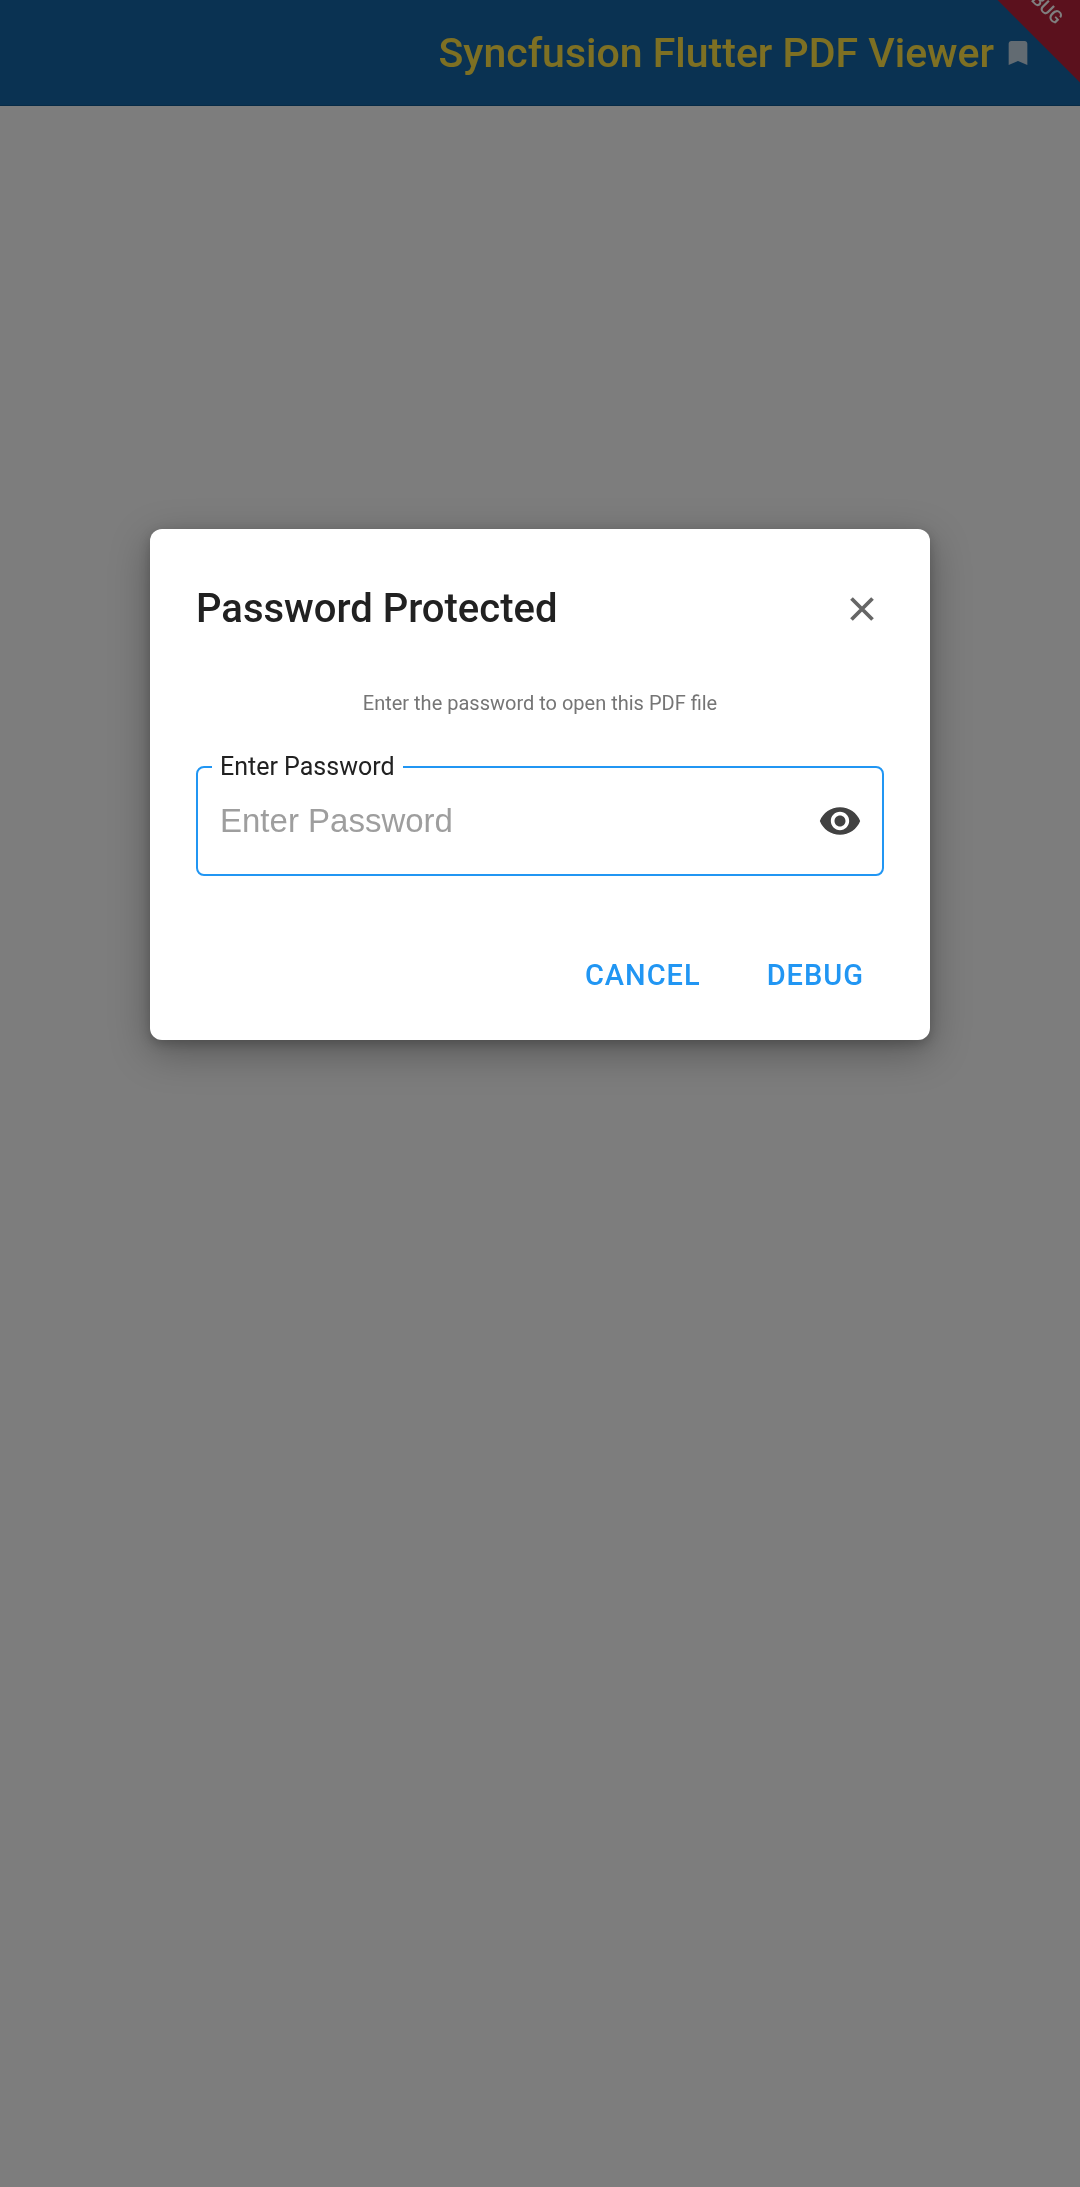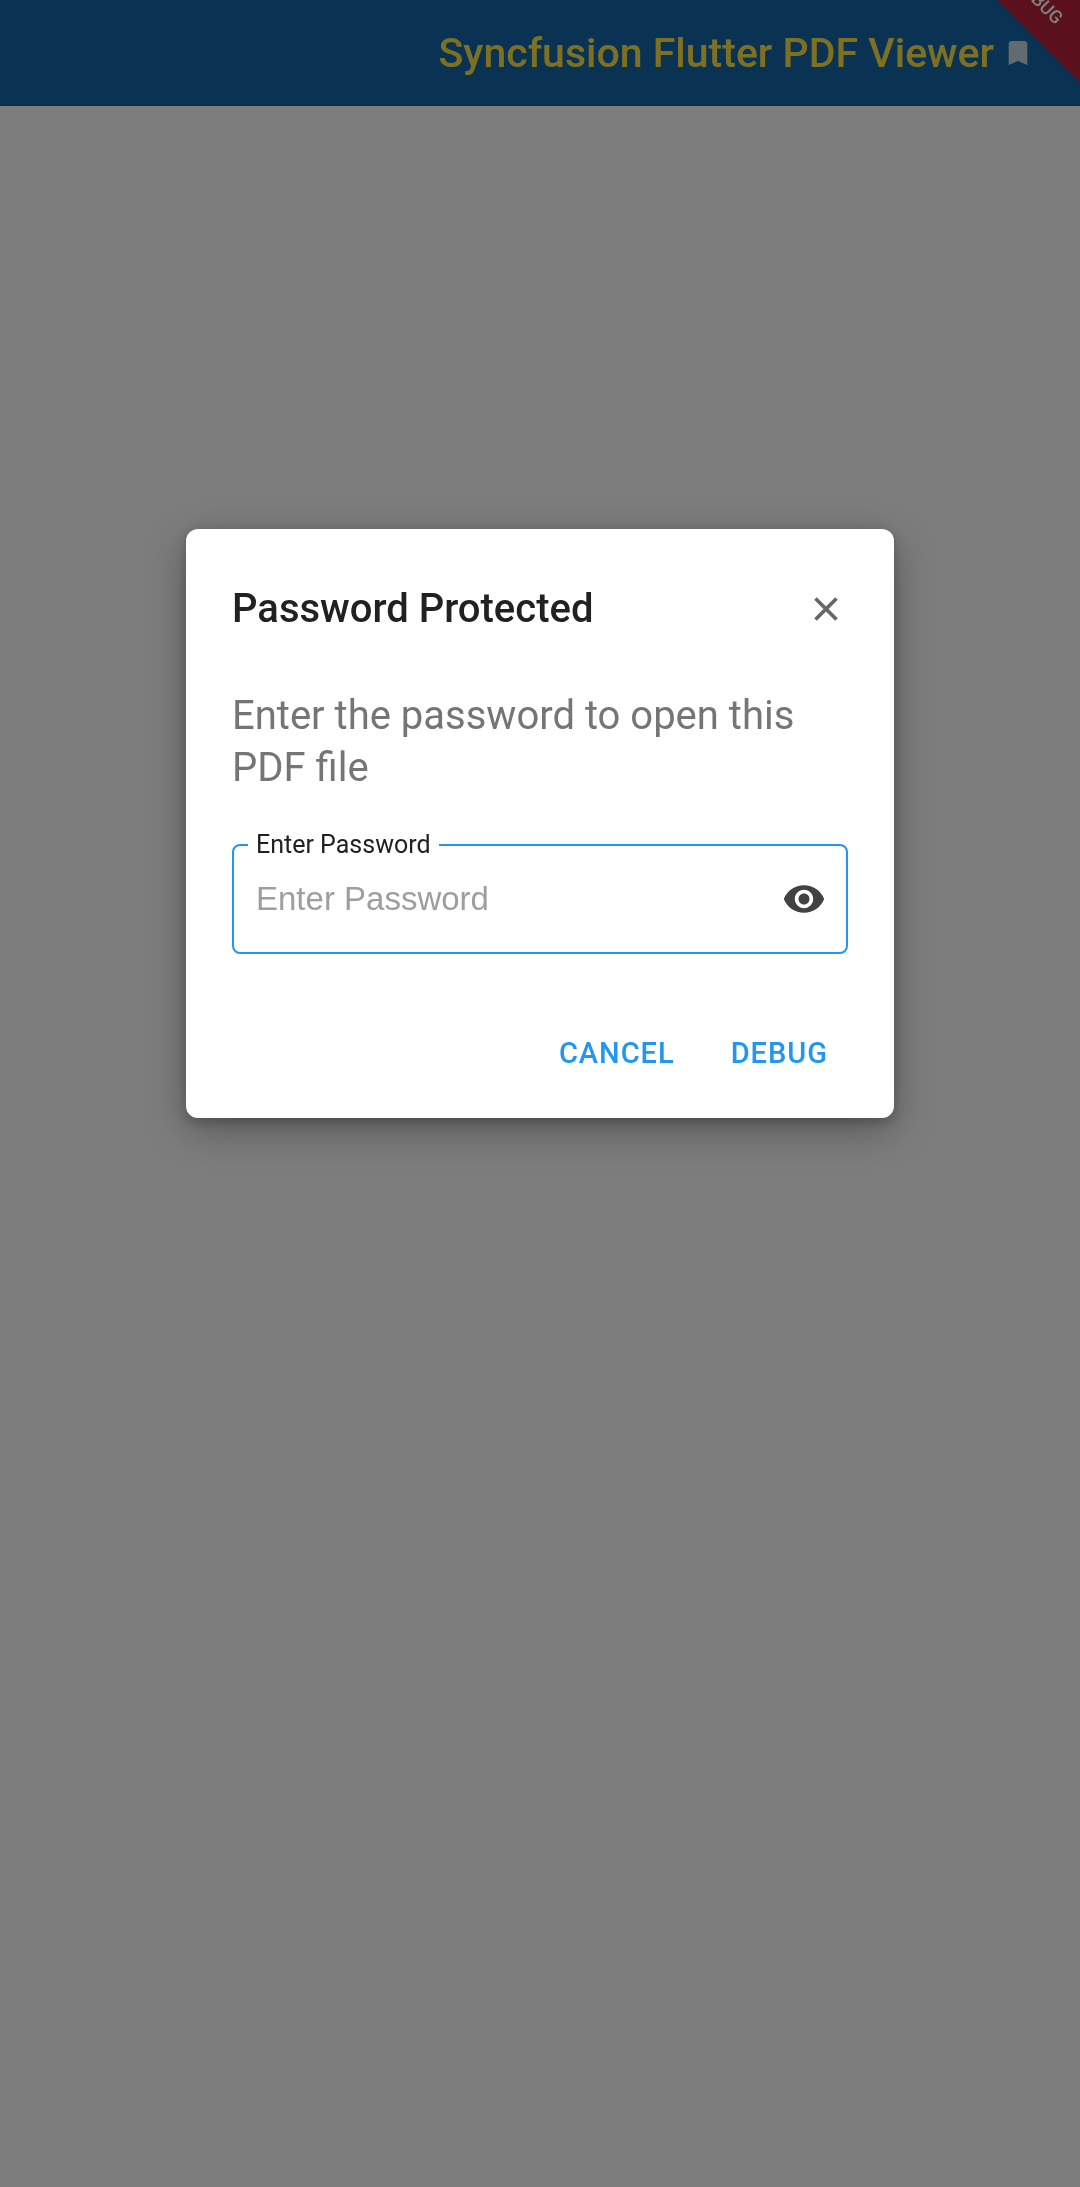--- a/index.html
+++ b/index.html
@@ -77,21 +77,21 @@
       left: 0;
       width: 100%;
       height: 100%;
       background: rgba(0,0,0,0.5);
       display: flex;
       align-items: flex-start;
       justify-content: center;
       padding-top: 529px;
     }
     .dialog {
-      width: 708px;
+      width: 780px;
       background: white;
       border-radius: 12px;
       padding: 56px 46px 36px 46px;
       box-shadow: 0 12px 40px rgba(0,0,0,0.3), 0 4px 12px rgba(0,0,0,0.2);
     }
     .dialog-header {
       display: flex;
       justify-content: space-between;
       align-items: center;
       margin-bottom: 58px;
@@ -109,24 +109,25 @@
       justify-content: center;
       cursor: pointer;
     }
     .close-button svg {
       width: 36px;
       height: 36px;
       stroke: #666;
       stroke-width: 2.5;
     }
     .dialog-instruction {
-      font-size: 40px;
+      font-size: 20px;
       color: #757575;
       margin-bottom: 50px;
       line-height: 1.3;
+      text-align: center;
     }
     .password-field-wrapper {
       position: relative;
       margin-bottom: 70px;
       text-decoration: underline;
     }
     .password-field {
       width: 100%;
       height: 110px;
       border: 2px solid #2196f3;
@@ -163,21 +164,21 @@
       cursor: pointer;
     }
     .eye-icon svg {
       width: 44px;
       height: 44px;
       fill: #424242;
     }
     .dialog-actions {
       display: flex;
       justify-content: flex-end;
-      gap: 40px;
+      gap: 50px;
       align-items: center;
       padding-right: 12px;
     }
     .action-button {
       background: none;
       border: none;
       font-size: 29px;
       font-weight: 500;
       color: #2196f3;
       letter-spacing: 1px;

